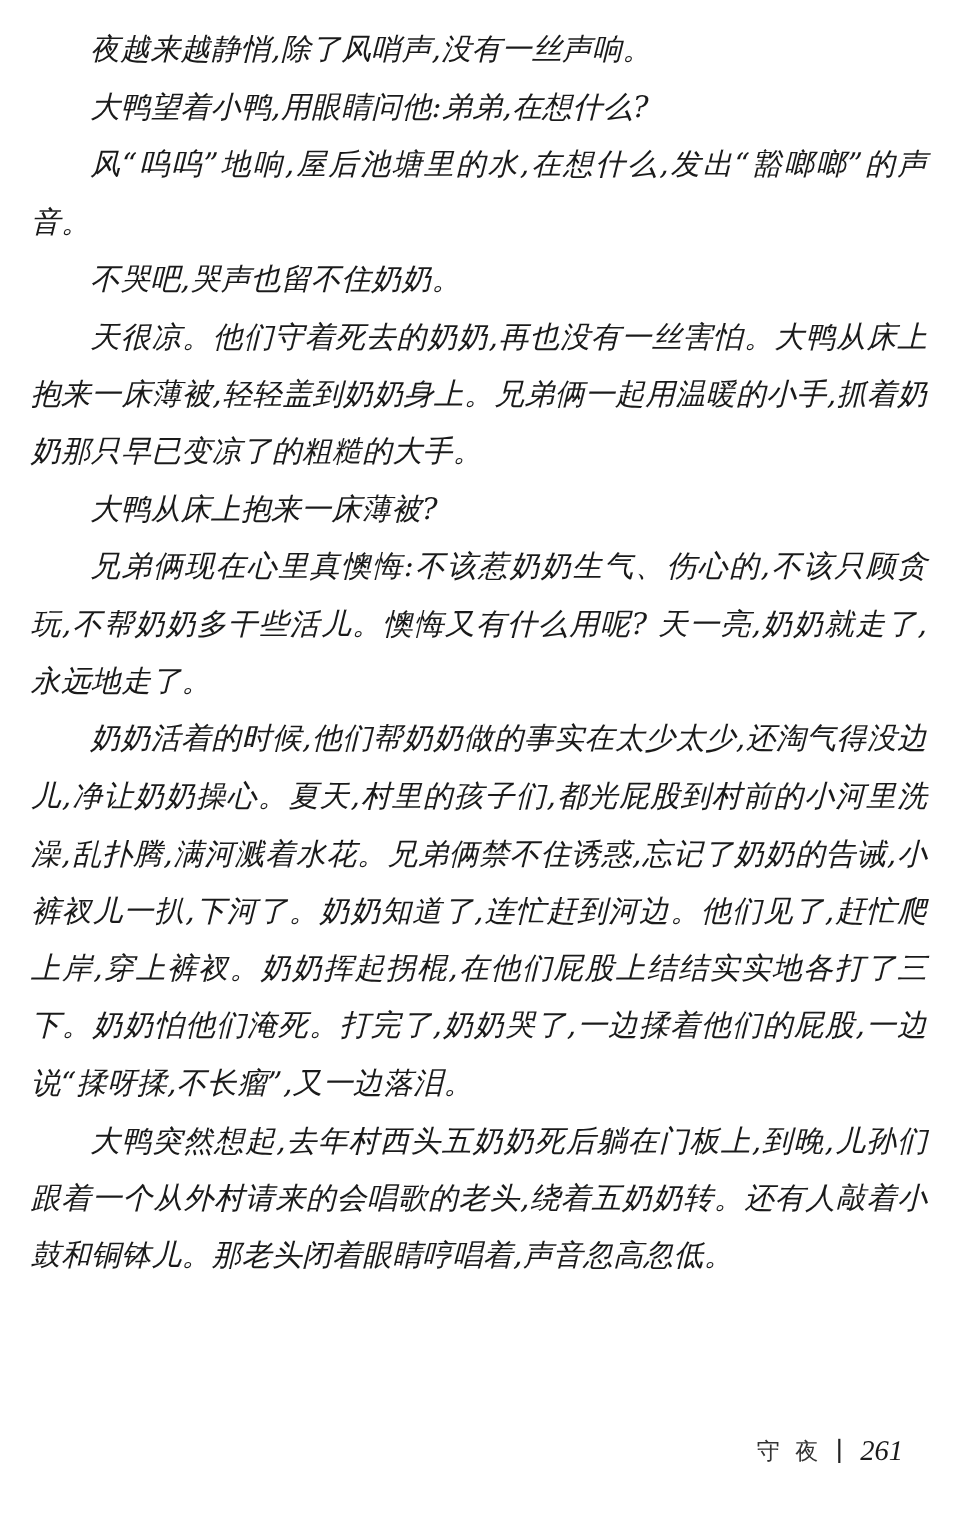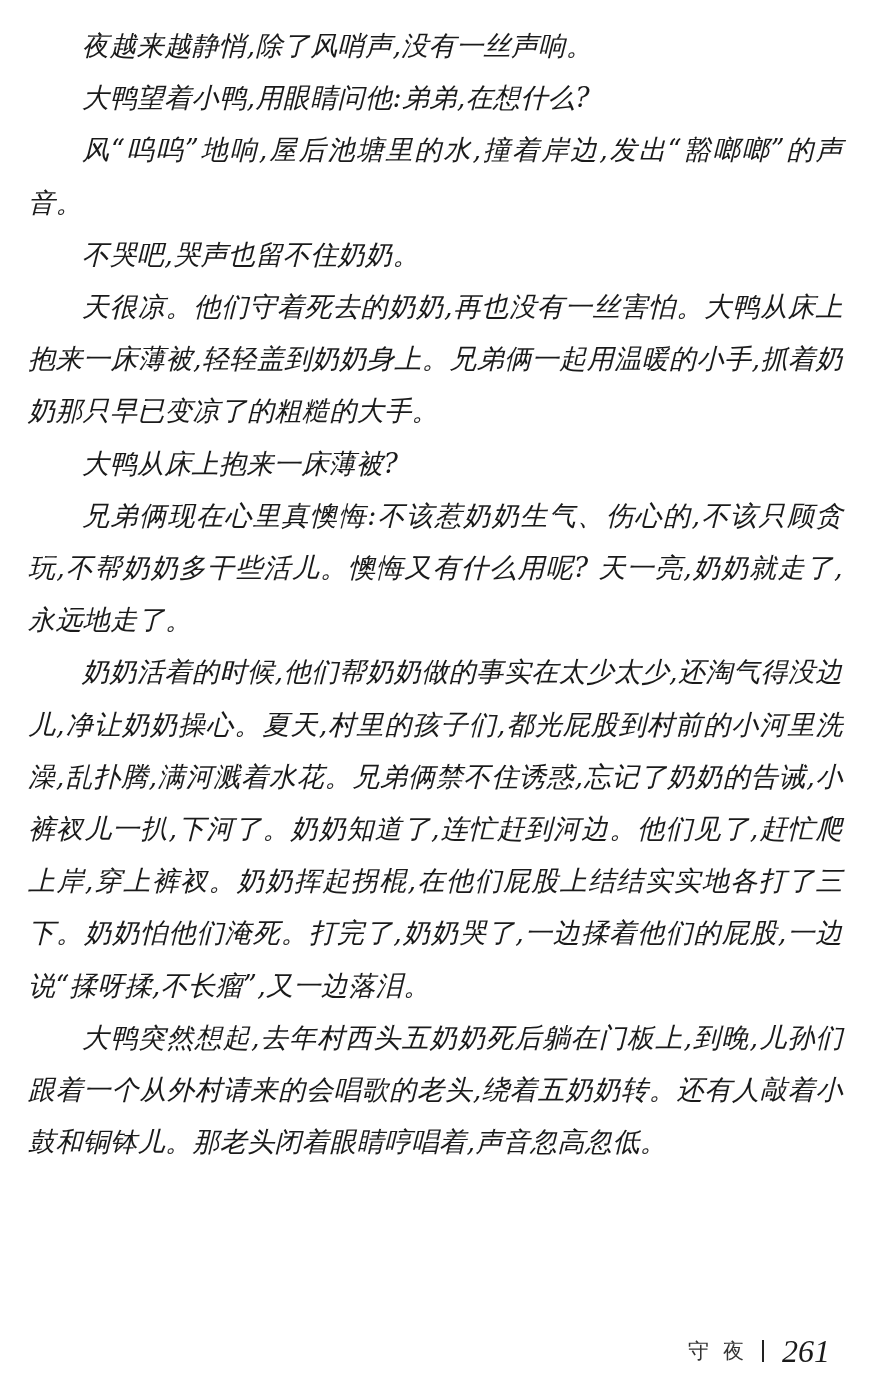--- a/index.html
+++ b/index.html
@@ -27,52 +27,52 @@
       font-size: 27px;
       line-height: 52.2px;
       text-indent: 2em;
       text-align: justify;
       text-justify: inter-ideograph;
       letter-spacing: 0.4px;
       word-break: break-all;
     }
     .footer {
       position: absolute;
-      top: 1333px;
+      top: 1301px;
       left: 688px;
       height: 36px;
       display: flex;
       align-items: center;
       color: #333;
     }
     .footer-title {
       font-size: 21px;
       letter-spacing: 14px;
       font-family: "DejaVu Serif", serif;
     }
     .footer-sep {
       width: 2px;
       height: 22px;
       background: #222;
       margin: 0 18px 0 4px;
     }
     .footer-page {
       font-family: "Liberation Serif", serif;
       font-style: italic;
-      font-size: 32px;
+      font-size: 26px;
       color: #1a1a1a;
     }
   </style>
 </head>
 <body>
 
 <div class="page">
   <p class="para">夜越来越静悄,除了风哨声,没有一丝声响。</p>
   <p class="para">大鸭望着小鸭,用眼睛问他:弟弟,在想什么?</p>
-  <p class="para">风“呜呜”地响,屋后池塘里的水,撞着岸边,发出“豁啷啷”的声音。</p>
+  <p class="para">风“呜呜”地响,屋后池塘里的水,在想什么,发出“豁啷啷”的声音。</p>
   <p class="para">不哭吧,哭声也留不住奶奶。</p>
   <p class="para">天很凉。他们守着死去的奶奶,再也没有一丝害怕。大鸭从床上抱来一床薄被,轻轻盖到奶奶身上。兄弟俩一起用温暖的小手,抓着奶奶那只早已变凉了的粗糙的大手。</p>
   <p class="para">大鸭从床上抱来一床薄被?</p>
   <p class="para">兄弟俩现在心里真懊悔:不该惹奶奶生气、伤心的,不该只顾贪玩,不帮奶奶多干些活儿。懊悔又有什么用呢? 天一亮,奶奶就走了,永远地走了。</p>
   <p class="para">奶奶活着的时候,他们帮奶奶做的事实在太少太少,还淘气得没边儿,净让奶奶操心。夏天,村里的孩子们,都光屁股到村前的小河里洗澡,乱扑腾,满河溅着水花。兄弟俩禁不住诱惑,忘记了奶奶的告诫,小裤衩儿一扒,下河了。奶奶知道了,连忙赶到河边。他们见了,赶忙爬上岸,穿上裤衩。奶奶挥起拐棍,在他们屁股上结结实实地各打了三下。奶奶怕他们淹死。打完了,奶奶哭了,一边揉着他们的屁股,一边说“揉呀揉,不长瘤”,又一边落泪。</p>
   <p class="para">大鸭突然想起,去年村西头五奶奶死后躺在门板上,到晚,儿孙们跟着一个从外村请来的会唱歌的老头,绕着五奶奶转。还有人敲着小鼓和铜钵儿。那老头闭着眼睛哼唱着,声音忽高忽低。</p>
 </div>
 
 <div class="footer">
   <span class="footer-title">守夜</span>

